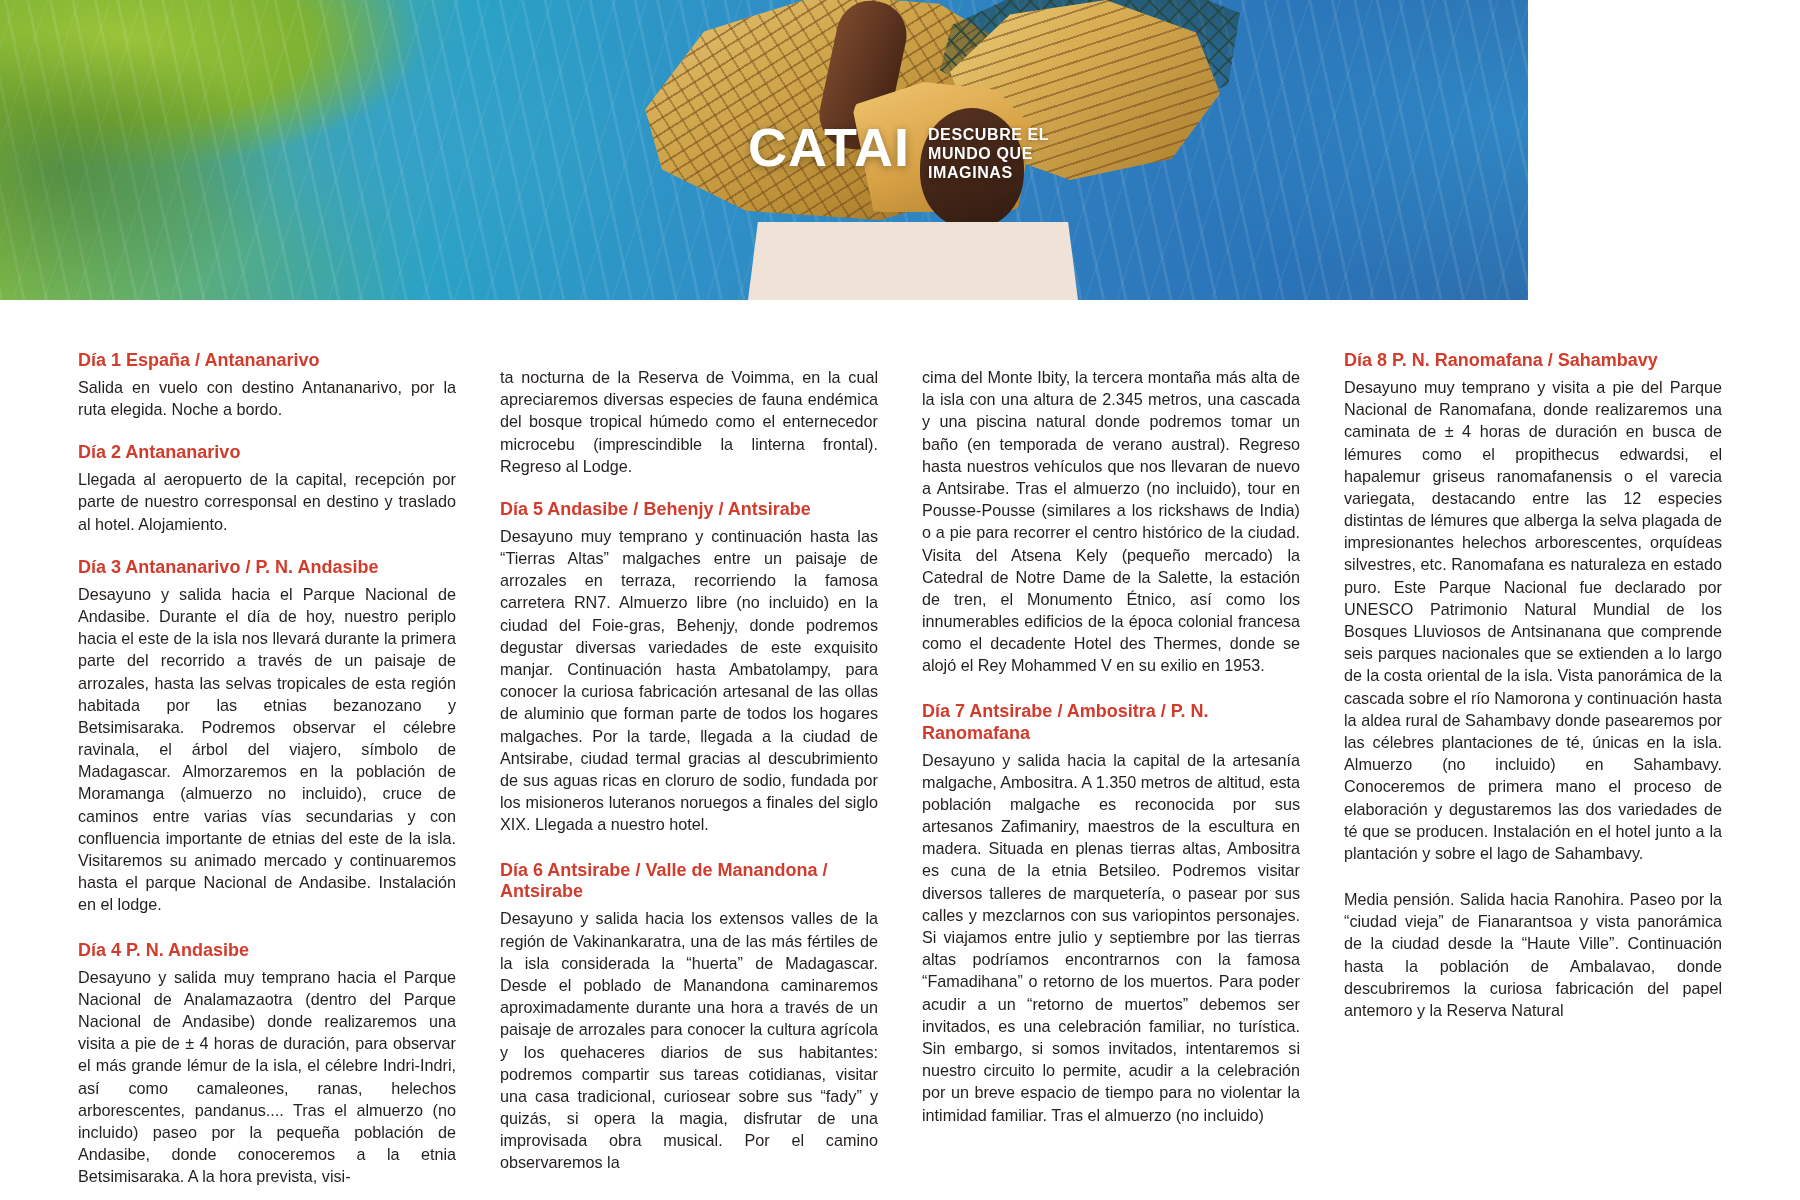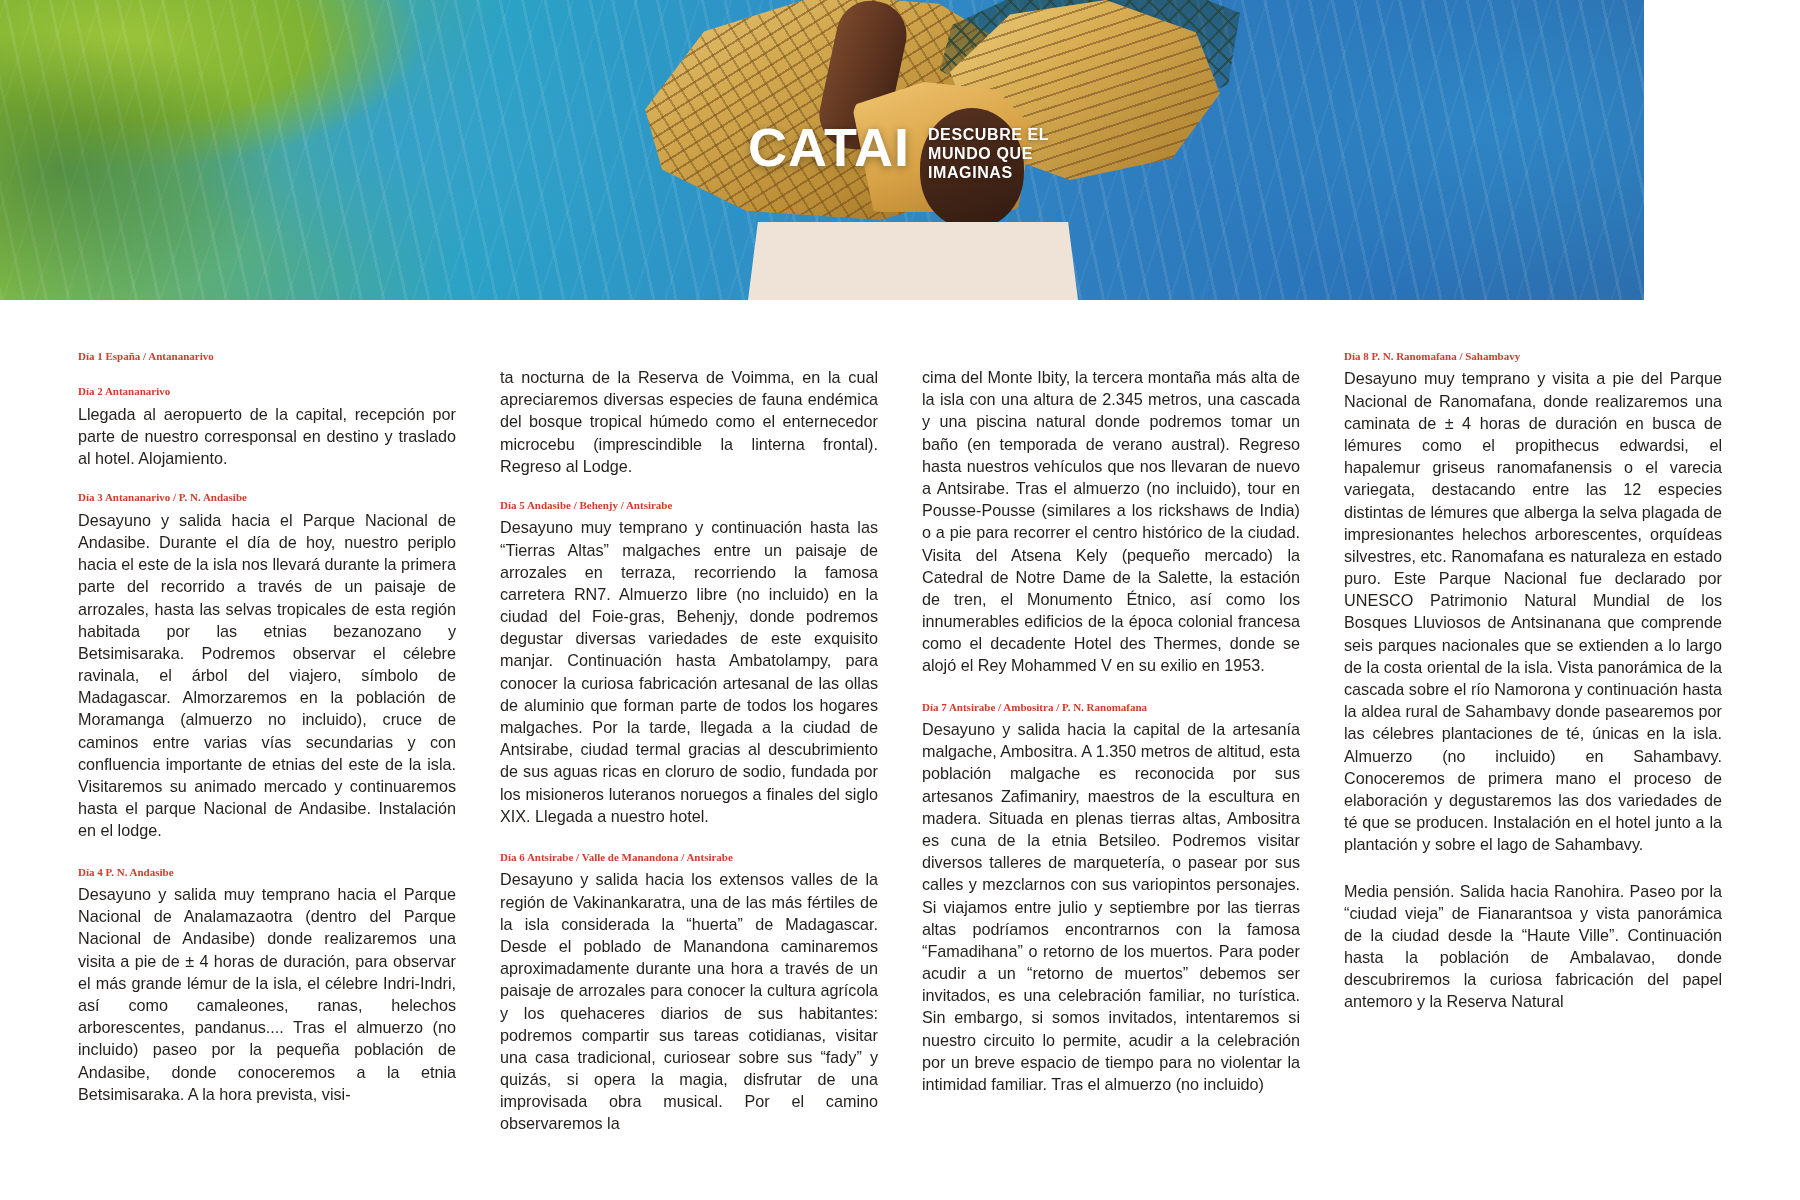--- a/index.html
+++ b/index.html
@@ -17,21 +17,21 @@
     position: relative;
     width: 1800px;
     height: 1200px;
     background: #ffffff;
     overflow: hidden;
   }
 
   
   .hero {
     position: relative;
-    width: 1644px;
+    width: 1528px;
     height: 300px;
     overflow: hidden;
   }
   .hero-bg {
     position: absolute;
     inset: 0;
     background:
       radial-gradient(ellipse 420px 180px at 120px 40px, #9bc43a 0%, #7fb233 45%, rgba(127,178,51,0) 72%),
       radial-gradient(ellipse 360px 200px at 420px 140px, #35a0c9 0%, rgba(53,160,201,0) 70%),
       radial-gradient(ellipse 500px 240px at 1500px 120px, #2f86c4 0%, rgba(47,134,196,0) 72%),
@@ -172,25 +172,24 @@
     gap: 44px;
   }
   .col {
     flex: 1 1 0;
     min-width: 0;
   }
   .entry { margin: 0 0 22px 0; }
   .entry:last-child { margin-bottom: 0; margin-top: 24px; }
   h3.day-title {
     margin: 0 0 4px 0;
-    font-size: 11px;
+    font-size: 18px;
     font-weight: 700;
     color: #d23c2c;
     line-height: 1.22;
-    font-family: Liberation Serif, serif;
   }
   p.day-text {
     margin: 0;
     font-size: 16.2px;
     line-height: 1.37;
     color: #231f1d;
     text-align: justify;
     hyphens: auto;
   }
   p.cont-text {
@@ -231,20 +230,21 @@
     </div>
 
     <div class="hero-plate"></div>
   </div>
 
   <div class="content">
 
     <div class="col">
       <div class="entry">
         <h3 class="day-title">Día 1 España / Antananarivo</h3>
+        <p class="day-text">Salida en vuelo con destino Antananarivo, por la ruta elegida. Noche a bordo.</p>
       </div>
       <div class="entry">
         <h3 class="day-title">Día 2 Antananarivo</h3>
         <p class="day-text">Llegada al aeropuerto de la capital, recepción por parte de nuestro corresponsal en destino y traslado al hotel. Alojamiento.</p>
       </div>
       <div class="entry">
         <h3 class="day-title">Día 3 Antananarivo / P. N. Andasibe</h3>
         <p class="day-text">Desayuno y salida hacia el Parque Nacional de Andasibe. Durante el día de hoy, nuestro periplo hacia el este de la isla nos llevará durante la primera parte del recorrido a través de un paisaje de arrozales, hasta las selvas tropicales de esta región habitada por las etnias bezanozano y Betsimisaraka. Podremos observar el célebre ravinala, el árbol del viajero, símbolo de Madagascar. Almorzaremos en la población de Moramanga (almuerzo no incluido), cruce de caminos entre varias vías secundarias y con confluencia importante de etnias del este de la isla. Visitaremos su animado mercado y continuaremos hasta el parque Nacional de Andasibe. Instalación en el lodge.</p>
       </div>
       <div class="entry">

